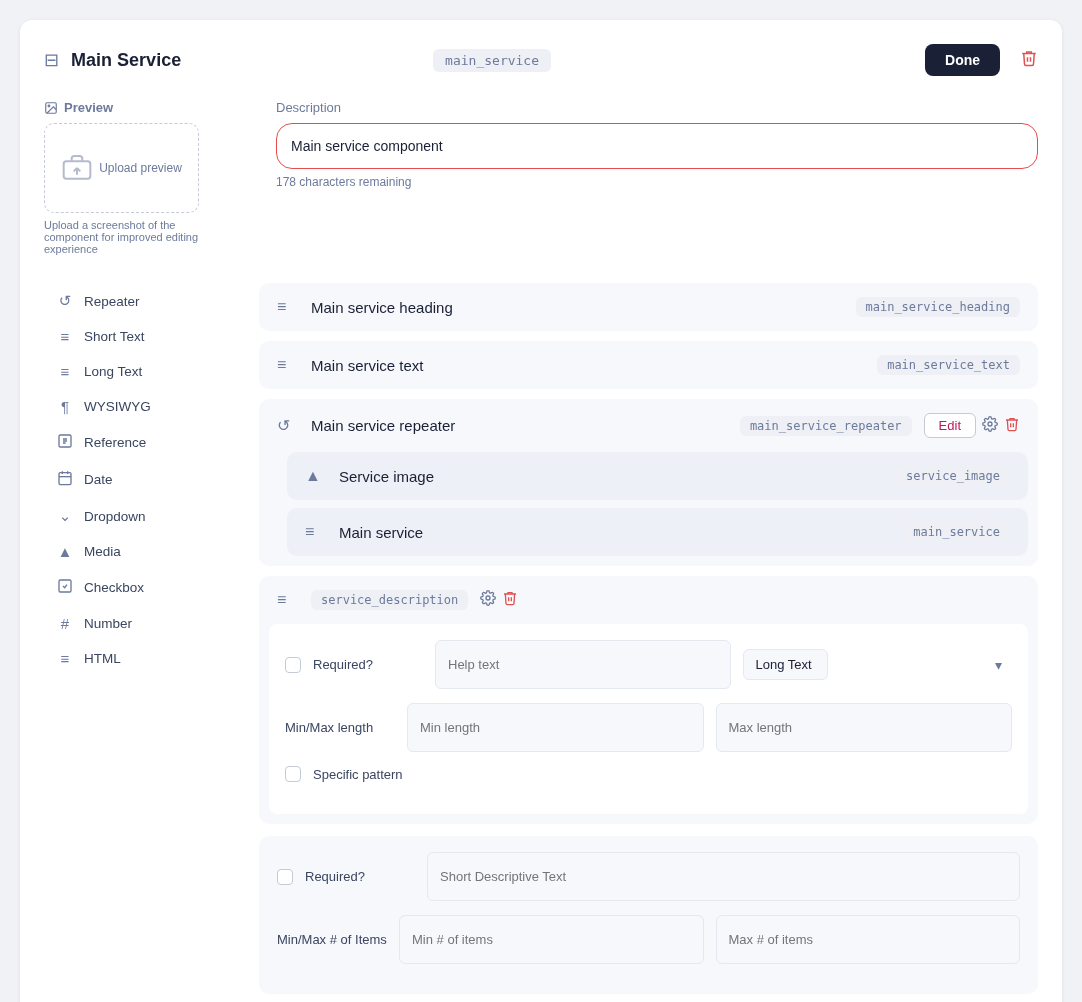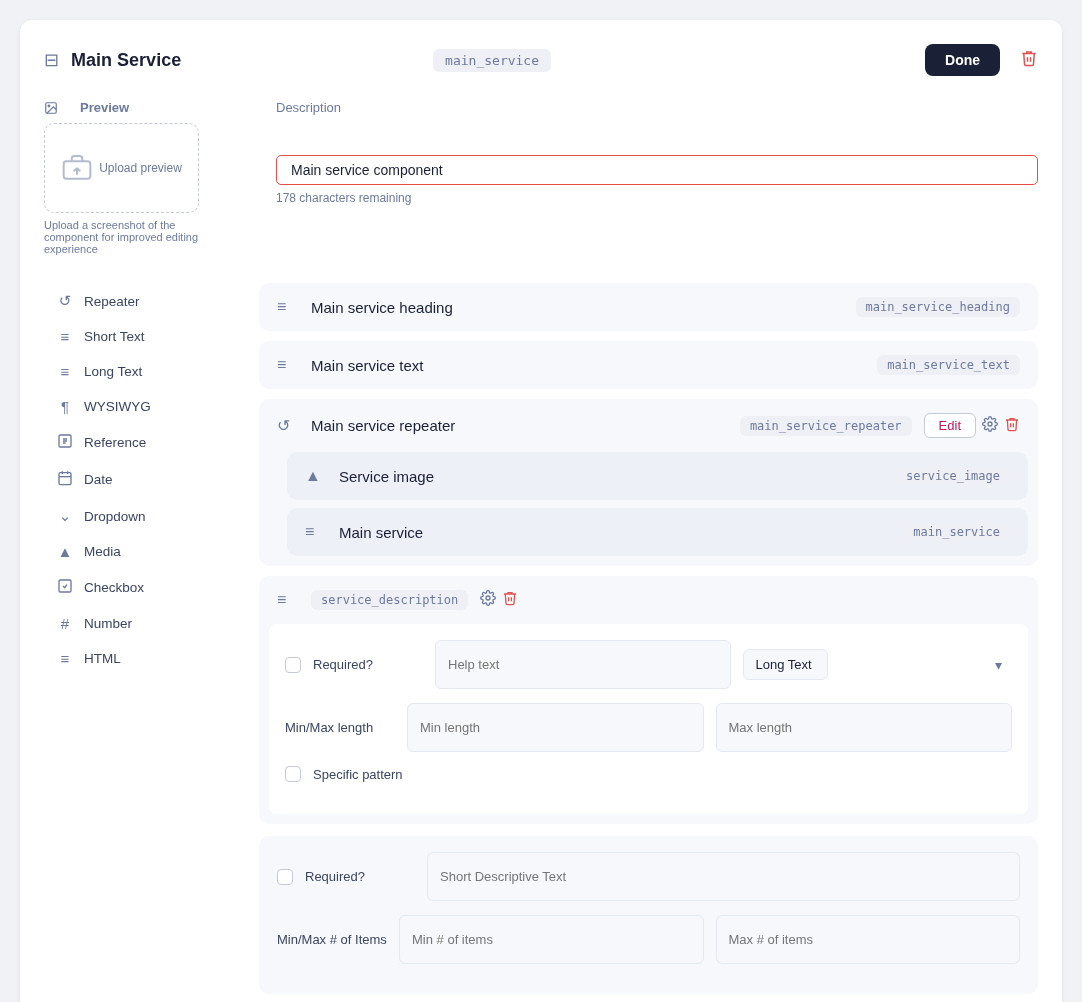--- a/index.html
+++ b/index.html
@@ -11,26 +11,26 @@
     .header { display: flex; align-items: center; gap: 12px; margin-bottom: 24px; }
     .header-icon { color: #6c7a9c; font-size: 18px; }
     .header-title { font-size: 18px; font-weight: 600; color: #1a2035; flex: 1; }
     .header-slug { background: #eef0f5; color: #6c7a9c; border-radius: 6px; padding: 4px 12px; font-size: 13px; font-family: monospace; }
     .btn-done { background: #1a2035; color: #fff; border: none; border-radius: 8px; padding: 8px 20px; font-size: 14px; font-weight: 600; cursor: pointer; }
     .btn-delete-header { background: none; border: none; cursor: pointer; color: #e05252; font-size: 18px; margin-left: 8px; }
 
     
     .meta-section { display: flex; gap: 32px; margin-bottom: 28px; }
     .preview-section { min-width: 200px; }
-    .preview-label { font-size: 13px; font-weight: 600; color: #6c7a9c; margin-bottom: 8px; display: flex; align-items: center; gap: 22px; }
+    .preview-label { font-size: 13px; font-weight: 600; color: #6c7a9c; margin-bottom: 8px; display: flex; align-items: center; gap: 6px; }
     .preview-box { border: 1.5px dashed #c5cad8; border-radius: 10px; width: 155px; height: 90px; display: flex; flex-direction: row; align-items: center; justify-content: center; gap: 6px; color: #6c7a9c; font-size: 12px; cursor: pointer; }
     .preview-box svg { width: 32px; height: 32px; opacity: 0.5; }
     .desc-section { flex: 1; }
     .desc-label { font-size: 13px; font-weight: 400; color: #6c7a9c; margin-bottom: 8px; }
-    .desc-input { width: 100%; border: 1.5px solid #e74c4c; border-radius: 5px; padding: 6px 14px; font-size: 14px; color: #1a2035; outline: none; margin-top: 32px; }
+    .desc-input { width: 100%; border: 1.5px solid #e74c4c; border-radius: 16px; padding: 14px 14px; font-size: 14px; color: #1a2035; outline: none; }
     .desc-hint { font-size: 12px; color: #6c7a9c; margin-top: 6px; }
 
     
     .editor-layout { display: flex; gap: 20px; }
     .sidebar { width: 195px; min-width: 195px; }
     .sidebar-item { display: flex; align-items: center; gap: 10px; padding: 9px 12px; border-radius: 8px; cursor: pointer; color: #3a4560; font-size: 13.5px; font-weight: 500; }
     .sidebar-icon { width: 18px; text-align: center; color: #6c7a9c; font-size: 15px; }
 
     
     .content-area { flex: 1; display: flex; flex-direction: column; gap: 10px; }

